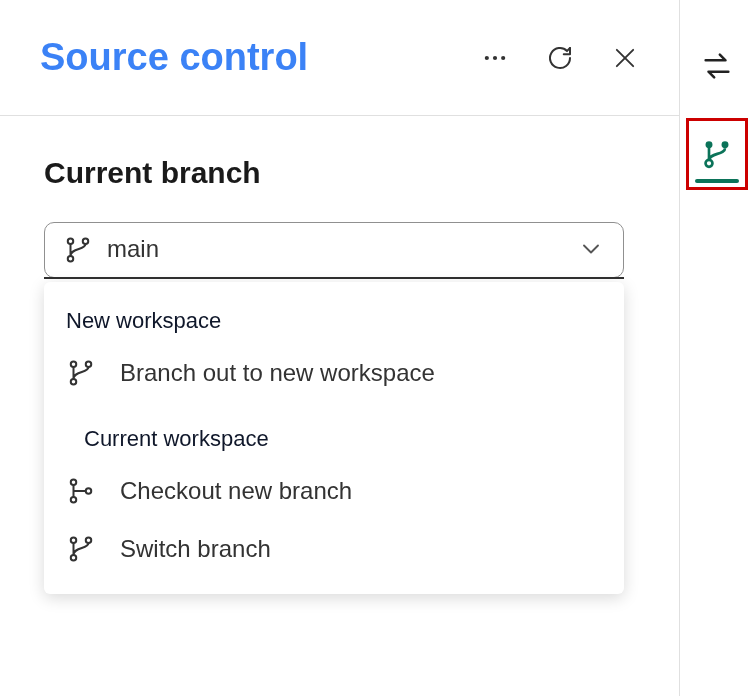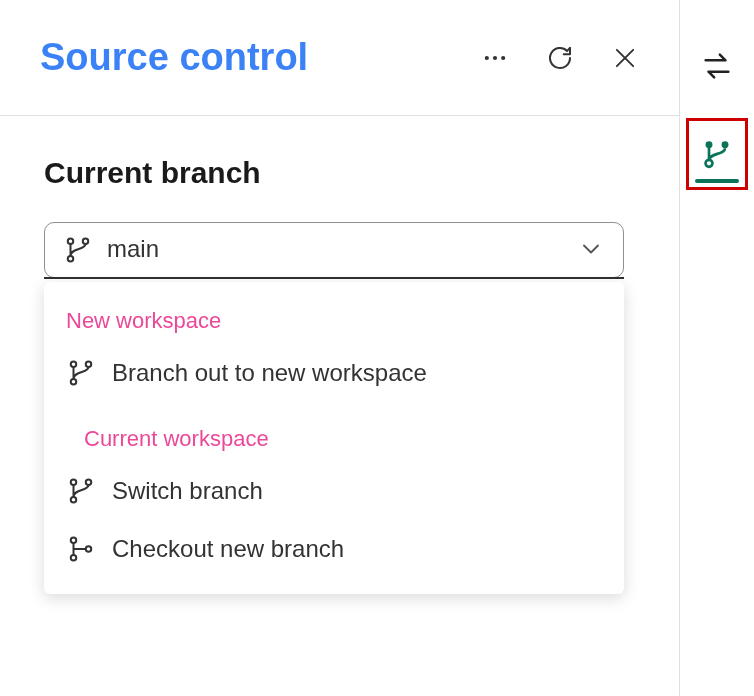--- a/index.html
+++ b/index.html
@@ -88,28 +88,28 @@
       right: 0;
       margin-top: 4px;
       background: #fff;
       border-radius: 6px;
       box-shadow: 0 4px 16px rgba(0,0,0,0.15);
       padding: 16px 0;
     }
     .dropdown-section-header {
       padding: 10px 22px;
       font-size: 22px;
-      color: #ec4899;
+      color: #0f172a;
       font-weight: 400;
     }
     .dropdown-item {
       display: flex;
       align-items: center;
       padding: 14px 22px;
-      gap: 16px;
+      gap: 24px;
       cursor: pointer;
       font-size: 24px;
       color: #333;
     }
     .right-rail {
       width: 74px;
       display: flex;
       flex-direction: column;
       align-items: center;
       padding-top: 38px;
@@ -199,33 +199,33 @@
             <path d="M6 7.2v9.6M18 7.2c0 5-12 3-12 9.6" stroke="#333" stroke-width="1.6"></path>
           </svg>
           <span>Branch out to new workspace</span>
         </div>
 
         <div class="dropdown-section-header" style="margin-top:14px;padding-left:40px;">Current workspace</div>
         <div class="dropdown-item">
           <svg width="30" height="30" viewBox="0 0 24 24" fill="none">
             <circle cx="6" cy="5" r="2.2" stroke="#333" stroke-width="1.6"></circle>
             <circle cx="6" cy="19" r="2.2" stroke="#333" stroke-width="1.6"></circle>
-            <circle cx="18" cy="5" r="2.2" stroke="#333" stroke-width="1.6"></circle>
-            <path d="M6 7.2v9.6M18 7.2c0 5-12 3-12 9.6" stroke="#333" stroke-width="1.6"></path>
+            <circle cx="18" cy="12" r="2.2" stroke="#333" stroke-width="1.6"></circle>
+            <path d="M6 7.2v9.6M6 12h9.8" stroke="#333" stroke-width="1.6"></path>
           </svg>
-          <span>Switch branch</span>
+          <span>Checkout new branch</span>
         </div>
         <div class="dropdown-item">
           <svg width="30" height="30" viewBox="0 0 24 24" fill="none">
             <circle cx="6" cy="5" r="2.2" stroke="#333" stroke-width="1.6"></circle>
             <circle cx="6" cy="19" r="2.2" stroke="#333" stroke-width="1.6"></circle>
-            <circle cx="18" cy="12" r="2.2" stroke="#333" stroke-width="1.6"></circle>
-            <path d="M6 7.2v9.6M6 12h9.8" stroke="#333" stroke-width="1.6"></path>
+            <circle cx="18" cy="5" r="2.2" stroke="#333" stroke-width="1.6"></circle>
+            <path d="M6 7.2v9.6M18 7.2c0 5-12 3-12 9.6" stroke="#333" stroke-width="1.6"></path>
           </svg>
-          <span>Checkout new branch</span>
+          <span>Switch branch</span>
         </div>
       </div>
     </div>
   </div>
 </div>
 
 <div class="right-rail">
   <div class="rail-item">
     <svg width="34" height="34" viewBox="0 0 24 24" fill="none">
       <path d="M4 8h14l-4-4M20 16H6l4 4" stroke="#222" stroke-width="1.8" stroke-linecap="round" stroke-linejoin="round"></path>

